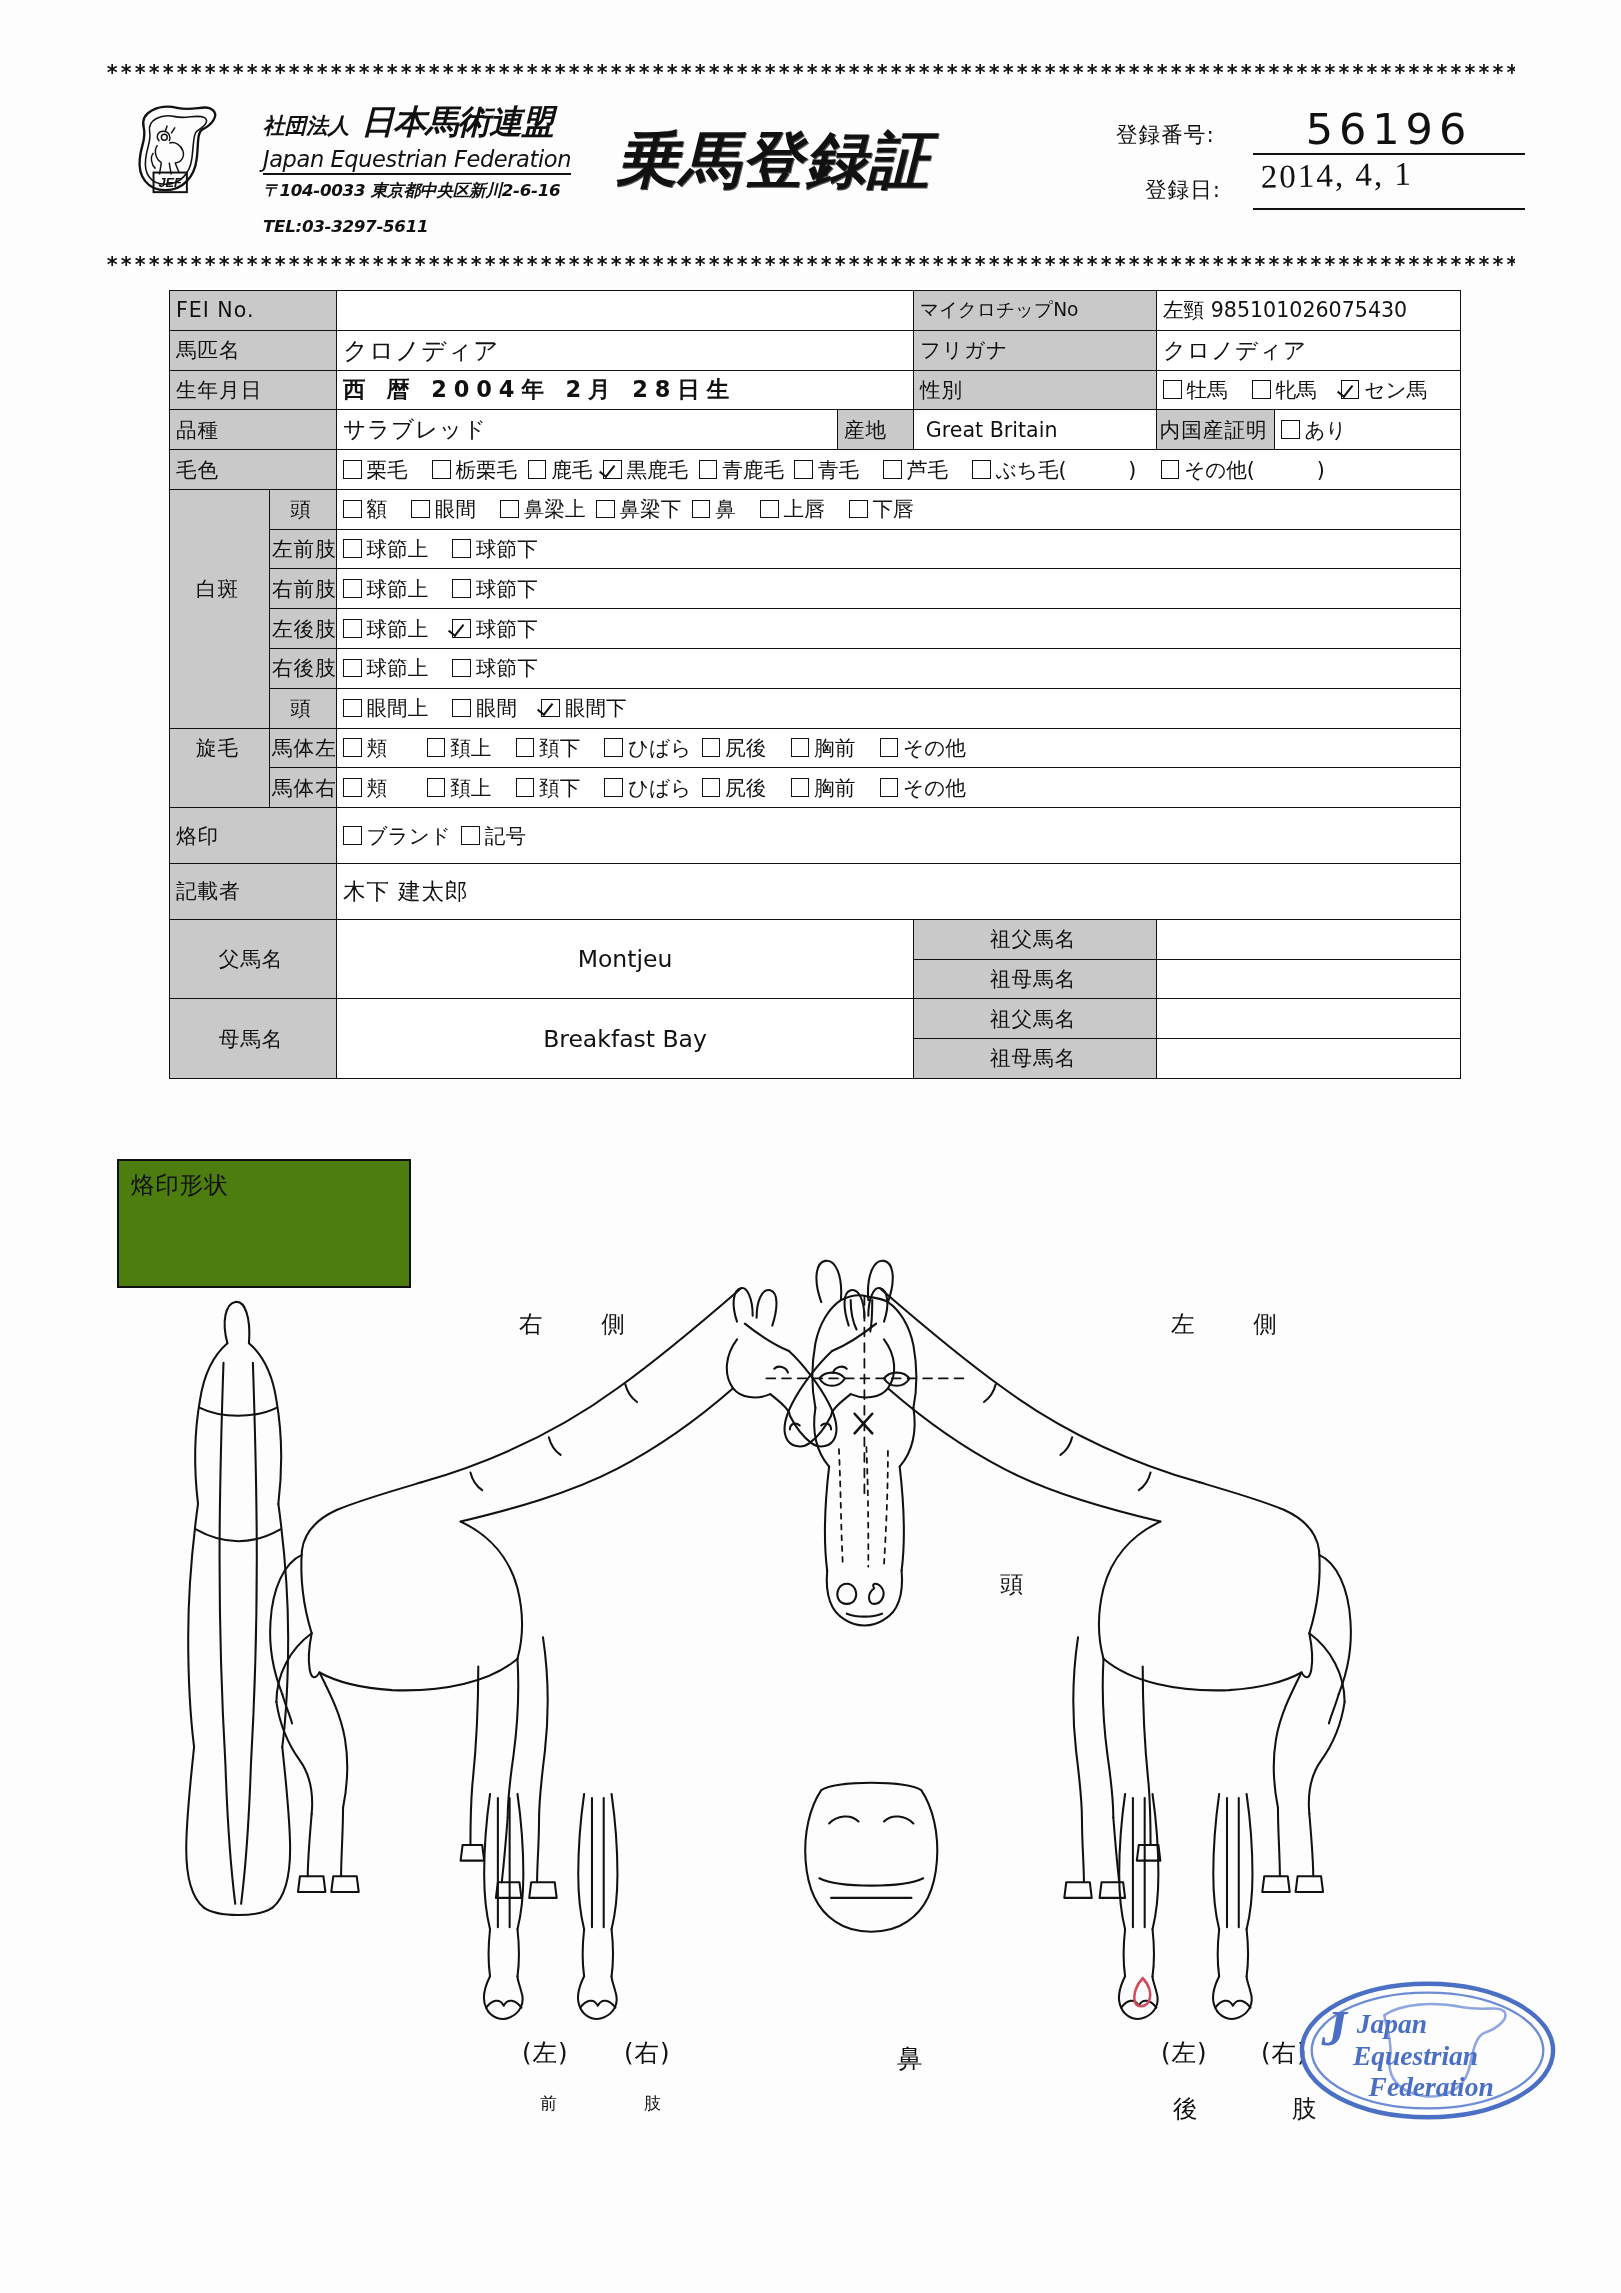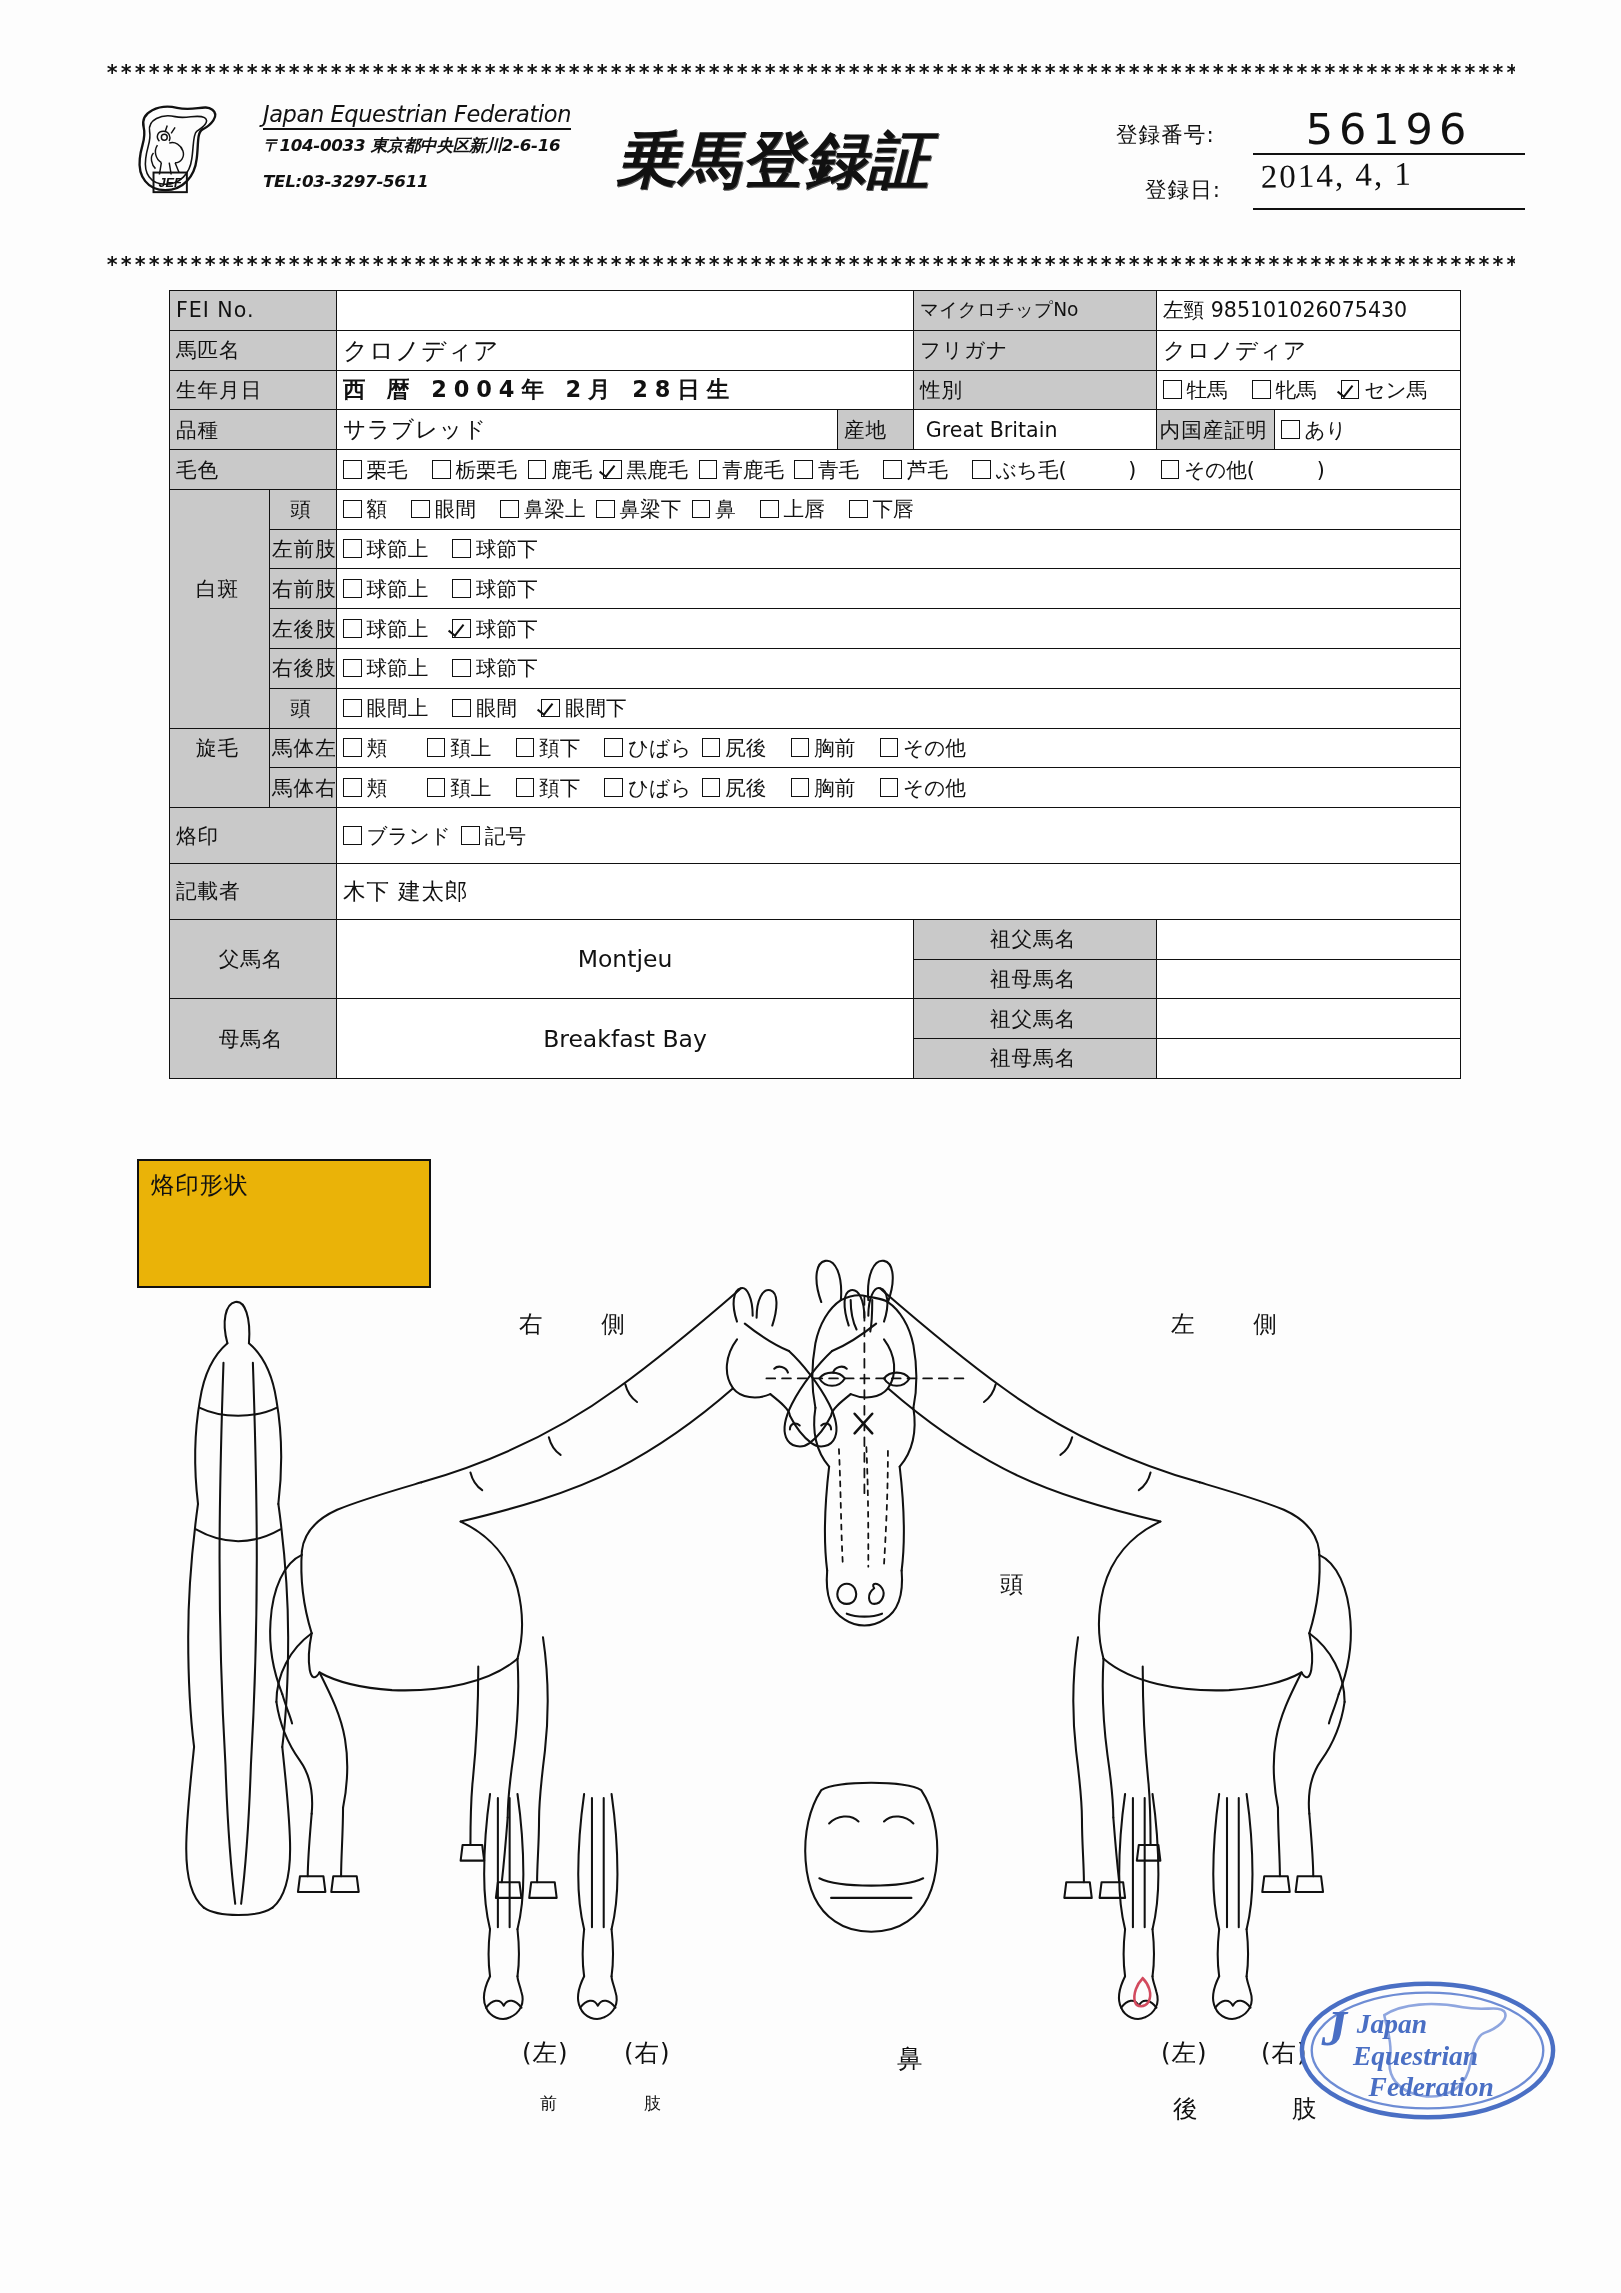--- a/index.html
+++ b/index.html
@@ -107,22 +107,22 @@
     content:"";position:absolute;left:2px;top:7.8px;width:12.7px;height:6.9px;
     border-left:2px solid #111;border-bottom:2px solid #111;
     transform:rotate(-52deg);transform-origin:left bottom;
   }
   .opt{white-space:nowrap;margin-right:17.6px;display:inline-block;}
   .opt.tight{margin-right:3.9px;}
   .optrow{white-space:nowrap;font-size:20.6px;}
 
   
   .brand-box{
-    position:absolute;left:137px;top:1159px;width:290px;height:125px;
-    border:2px solid #111;background:#eab308;
+    position:absolute;left:117px;top:1159px;width:290px;height:125px;
+    border:2px solid #111;background:#4d7c0f;
   }
   .brand-box span{position:absolute;left:11.8px;top:7.8px;font-size:23.5px;letter-spacing:1px;}
 
   .dlabel{position:absolute;font-size:23.5px;letter-spacing:17.6px;white-space:nowrap;margin-left:44px;}
   .dlabel.plain{letter-spacing:1px;}
 
   .diagram{position:absolute;left:0;top:1206px;width:1621px;height:980px;}
   .diagram svg{display:block;}
 
   .seal{
@@ -155,20 +155,23 @@
           <path d="M36 66 L34 78 M44 66 L46 78 M50 66 L54 76"></path>
           <path d="M28 56 C24 60, 26 68, 30 72"></path>
           <path d="M46 36 L50 30 M40 34 L42 28"></path>
         </g>
         <rect x="28" y="76" width="34" height="20" fill="none" stroke="#111" stroke-width="2"></rect>
         <text x="45" y="91" font-size="13" font-weight="bold" font-style="italic" text-anchor="middle" fill="#111" font-family="Liberation Sans, sans-serif">JEF</text>
       </svg>
     </div>
 
     <div class="org-block">
+      <div class="org-jp">
+        <span class="sm">社団法人</span><span class="big">日本馬術連盟</span>
+      </div>
       <div class="org-en">Japan Equestrian Federation</div>
       <div class="org-addr">〒104-0033 東京都中央区新川2-6-16</div>
       <div class="org-tel">TEL:03-3297-5611</div>
     </div>
 
     <div class="doc-title">乗馬登録証</div>
 
     <div class="reg-box">
       <div class="reg-line">
         <div class="reg-label">登録番号:</div>

